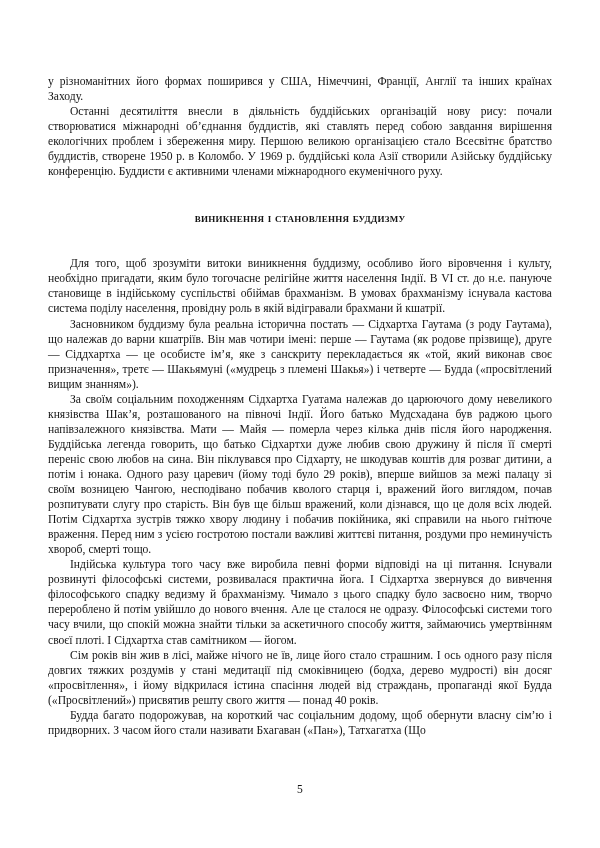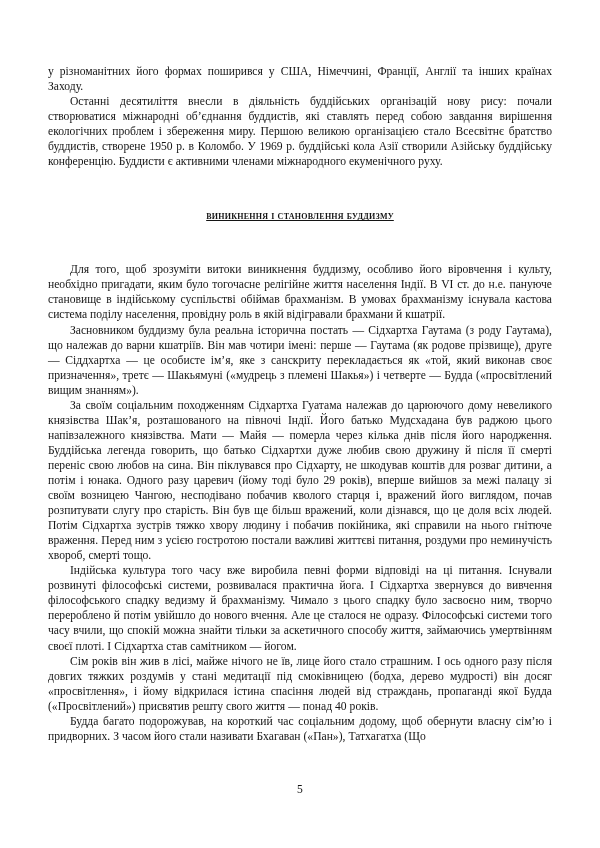--- a/index.html
+++ b/index.html
@@ -14,46 +14,45 @@
     height: 848px;
     background: #ffffff;
     overflow: hidden;
     font-family: "Liberation Serif", "DejaVu Serif", serif;
     color: #141414;
     box-sizing: border-box;
   }
   .text-block {
     position: absolute;
     left: 48px;
-    top: 64px;
+    top: 74px;
     width: 504px;
   }
   p.para {
     margin: 0;
     font-size: 11.6px;
     line-height: 15.05px;
     text-align: justify;
     text-justify: inter-word;
     text-indent: 22px;
     hyphens: manual;
     word-spacing: 0.1px;
   }
   p.para.no-indent {
     text-indent: 0;
   }
   h2.section-heading {
-    margin: 12px;
-    font-size: 11px;
+    margin: 4px;
+    font-size: 13px;
     line-height: 15px;
     font-weight: bold;
     text-align: center;
     font-variant: small-caps;
     letter-spacing: 0.25px;
     text-transform: lowercase;
-    text-decoration: underline;
   }
   .spacer-before-heading { height: 27px; }
   .spacer-after-heading  { height: 27px; }
 
   .page-number {
     position: absolute;
     left: 0;
     right: 0;
     top: 783px;
     text-align: center;

